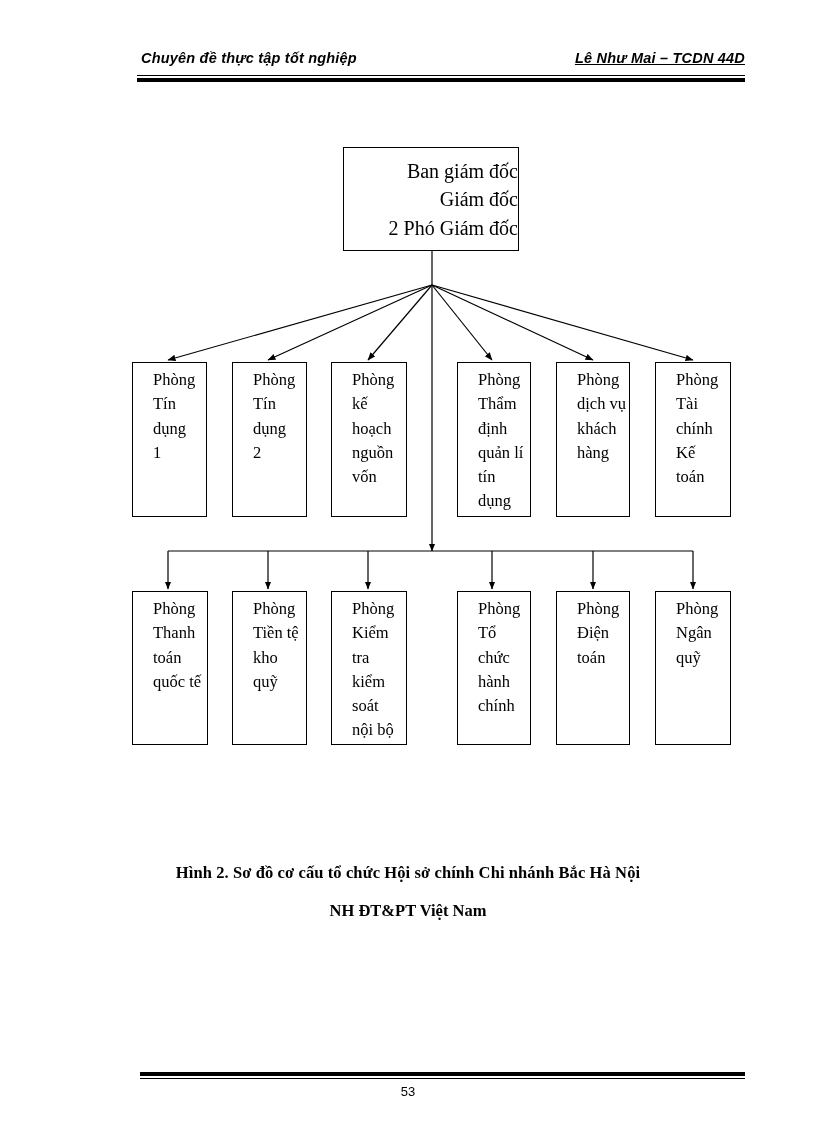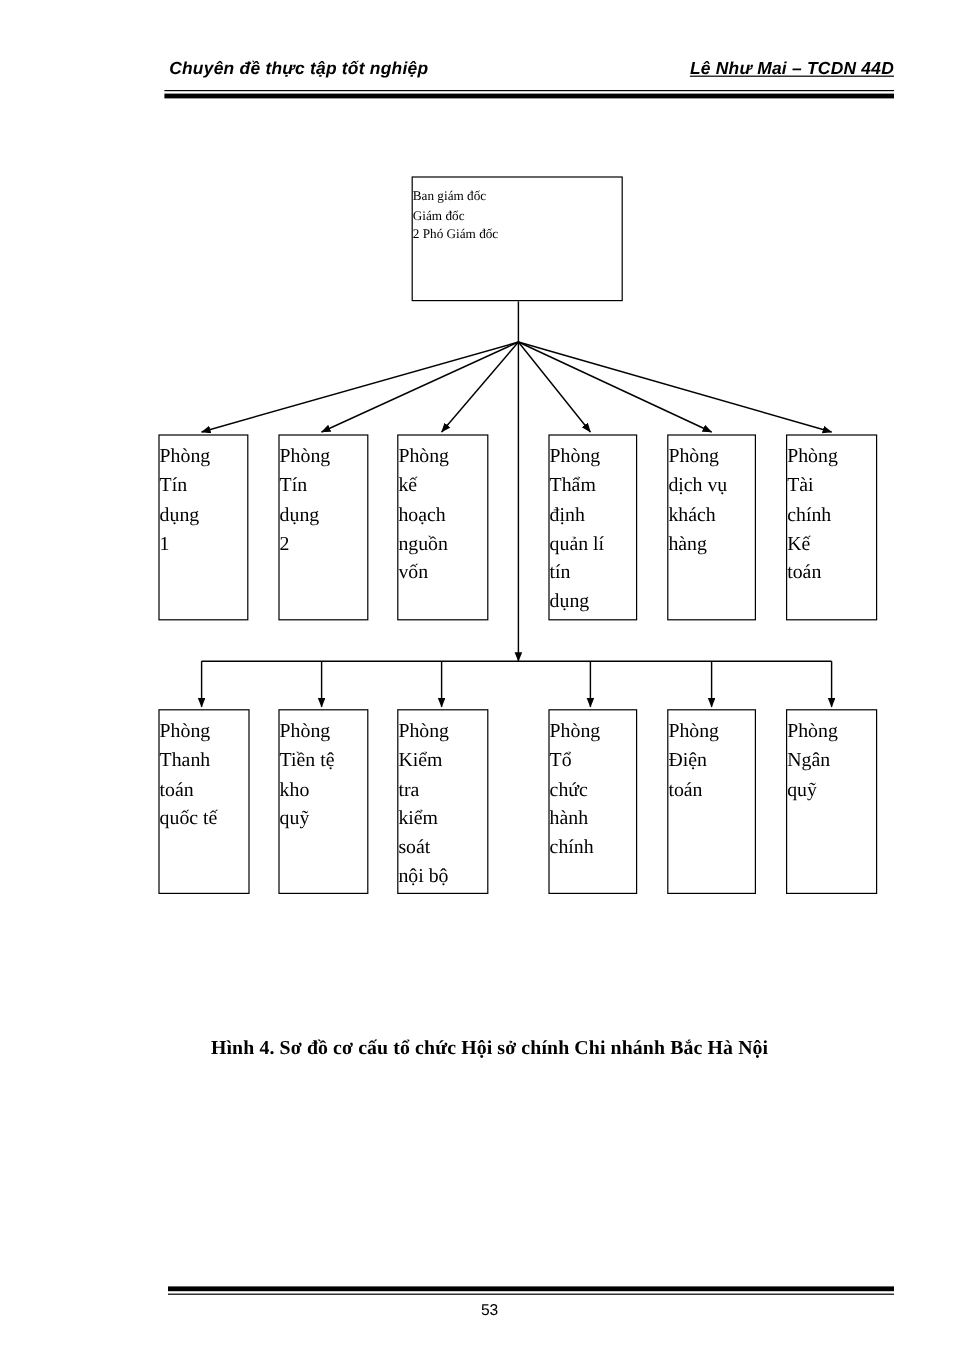--- a/index.html
+++ b/index.html
@@ -117,28 +117,28 @@
   }
 
   .top-node {
     left: 343px;
     top: 143px;
     width: 176px;
     height: 104px;
   }
   .top-node .node-text {
     display: block;
-    text-align: left;
+    text-align: right;
     padding-top: 9px;
-    font-size: 11px;
+    font-size: 20px;
     line-height: 1.42;
   }
 
   .row1-node, .row2-node {
-    padding: 5px 0 0 0;
+    padding: 5px 0 0 20px;
   }
   .row1-node { top: 358px; height: 155px; }
   .row2-node { top: 587px; height: 154px; }
 
   
   .caption {
     position: absolute;
     left: 108px;
     top: 850px;
     width: 600px;
@@ -269,20 +269,21 @@
 toán</span>
     </div>
     <div class="node row2-node" style="left: 655px; width: 76px;">
       <span class="node-text">Phòng
 Ngân
 quỹ</span>
     </div>
   </div>
 
   <div class="caption">
-    <div class="caption-line1">Hình 4. Sơ đồ cơ cấu tổ chức Hội sở chính Chi nhánh Bắc Hà Nội</div>
+    <div class="caption-line1">Hình 2. Sơ đồ cơ cấu tổ chức Hội sở chính Chi nhánh Bắc Hà Nội</div>
+    <div class="caption-line2">NH ĐT&amp;PT Việt Nam</div>
   </div>
 
   <div class="rule-thick-bottom"></div>
   <div class="rule-thin-bottom"></div>
   <div class="page-number">53</div>
 
 </div>
 
 </body></html>

